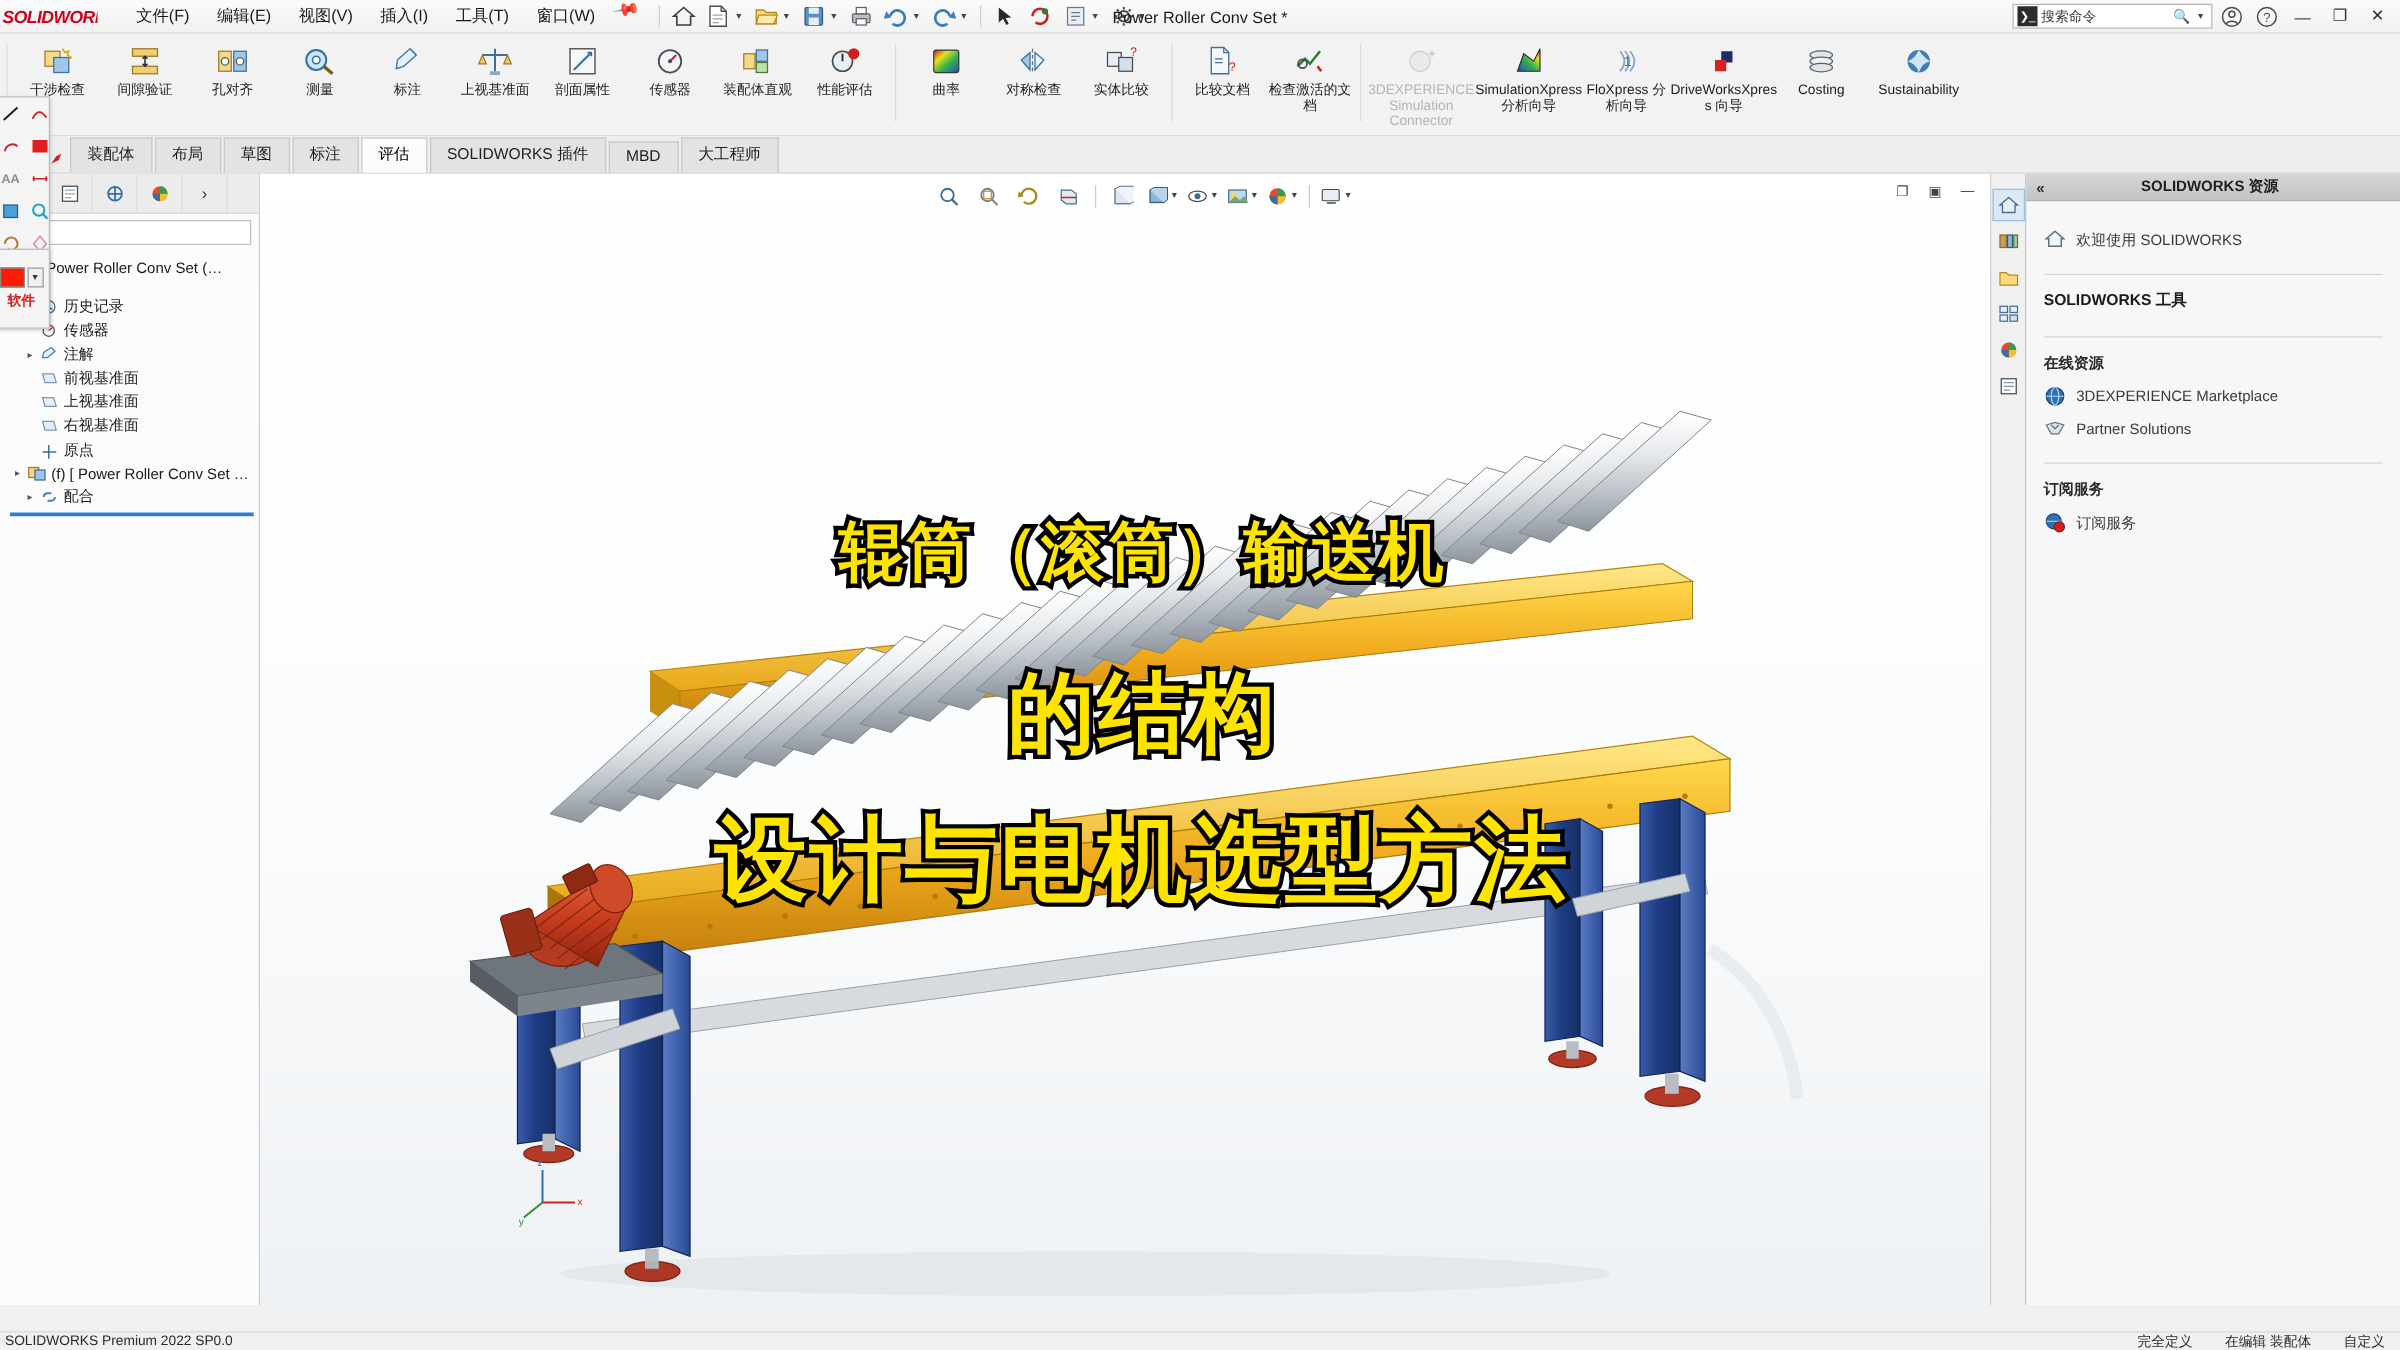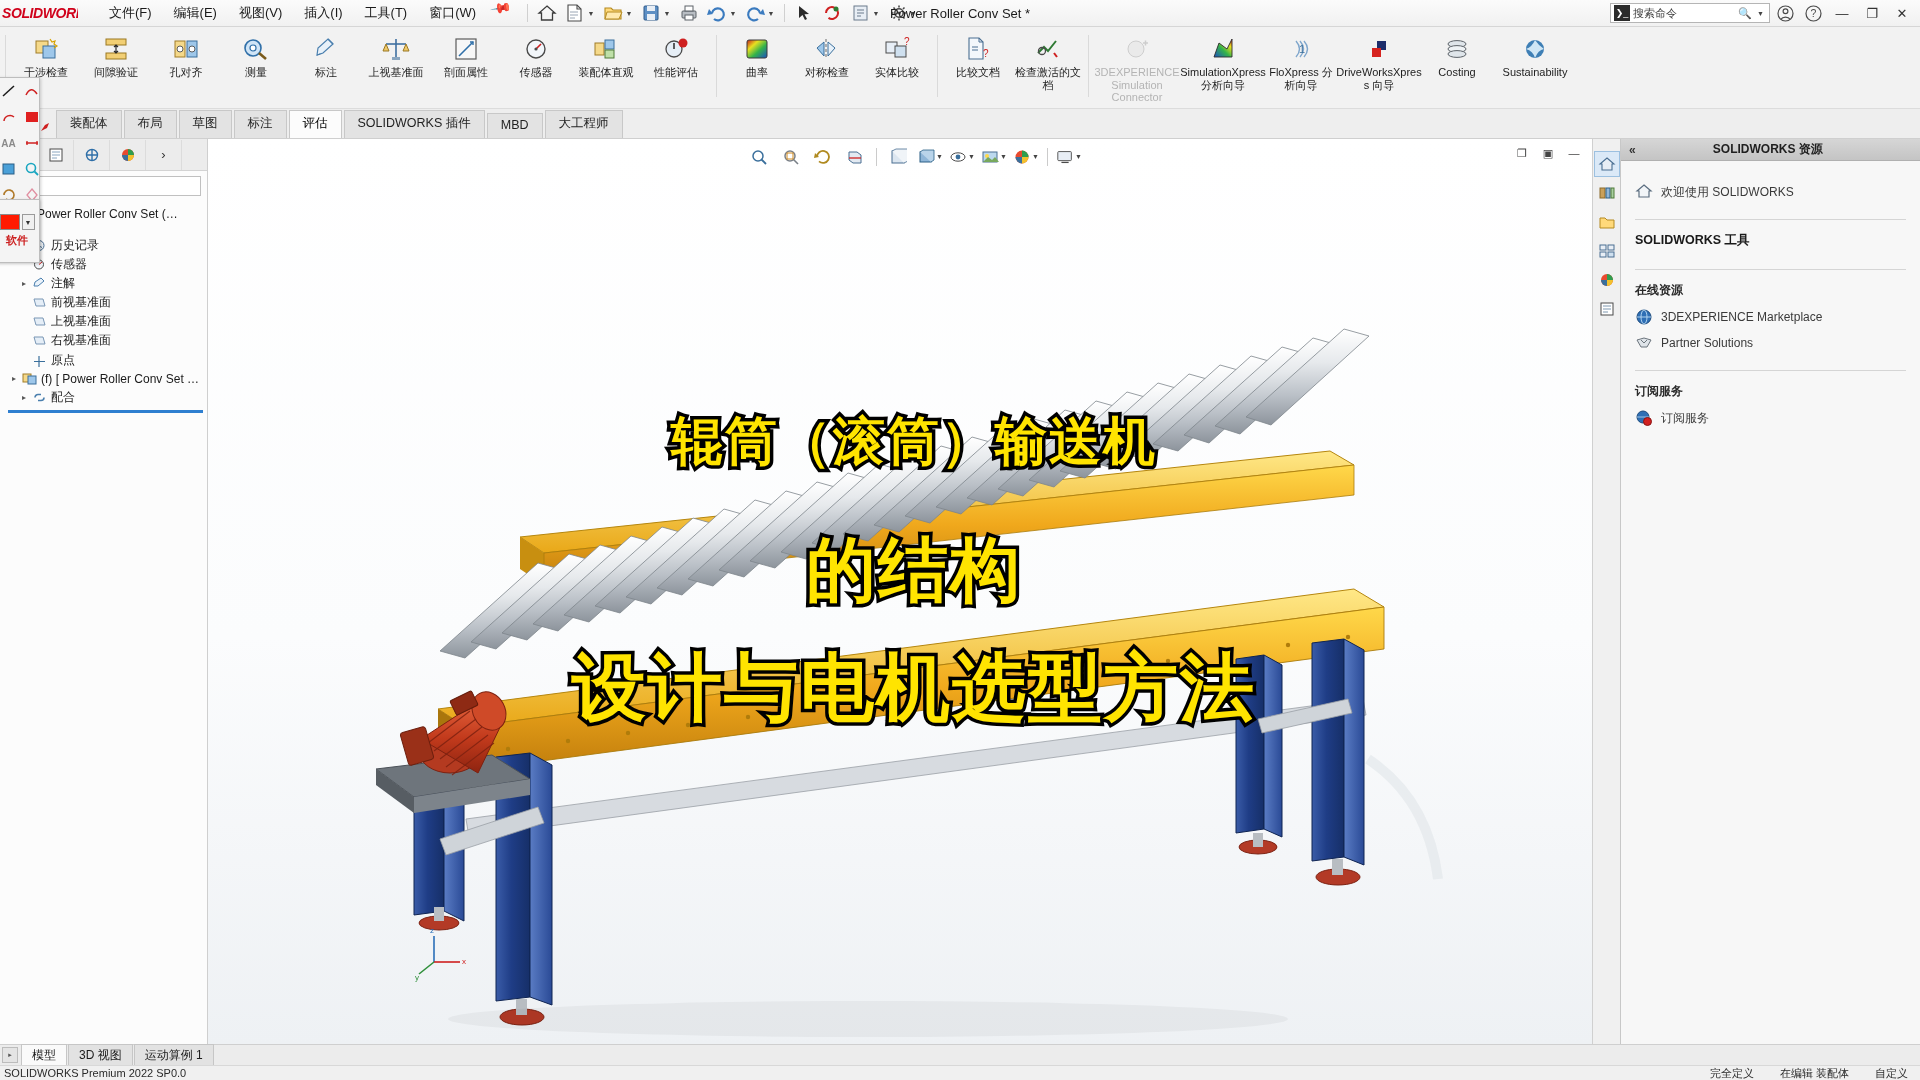--- a/index.html
+++ b/index.html
@@ -1130,26 +1130,20 @@
               <circle cx="8" cy="8" r="6" fill="#2f6fb5" stroke="#1c4a7c"></circle>
               <path d="M2 8h12" stroke="#bcdcf5" stroke-width="0.8"></path>
               <circle cx="12.5" cy="12.5" r="4" fill="#d12020" stroke="#8a1414"></circle>
             </svg>
         </span>
         <span class="tpl">订阅服务</span>
       </div>
     </div>
   </div>
 
-  <div class="bottabs">
-    <div class="btarrow">▸</div>
-    <div class="btab active">模型</div>
-    <div class="btab">3D 视图</div>
-    <div class="btab">运动算例 1</div>
-  </div>
 
   <div class="statusbar">
     <div class="sleft">SOLIDWORKS Premium 2022 SP0.0</div>
     <div class="sgrp">
       <span>完全定义</span>
       <span>在编辑 装配体</span>
       <span>自定义</span>
     </div>
   </div>
 

